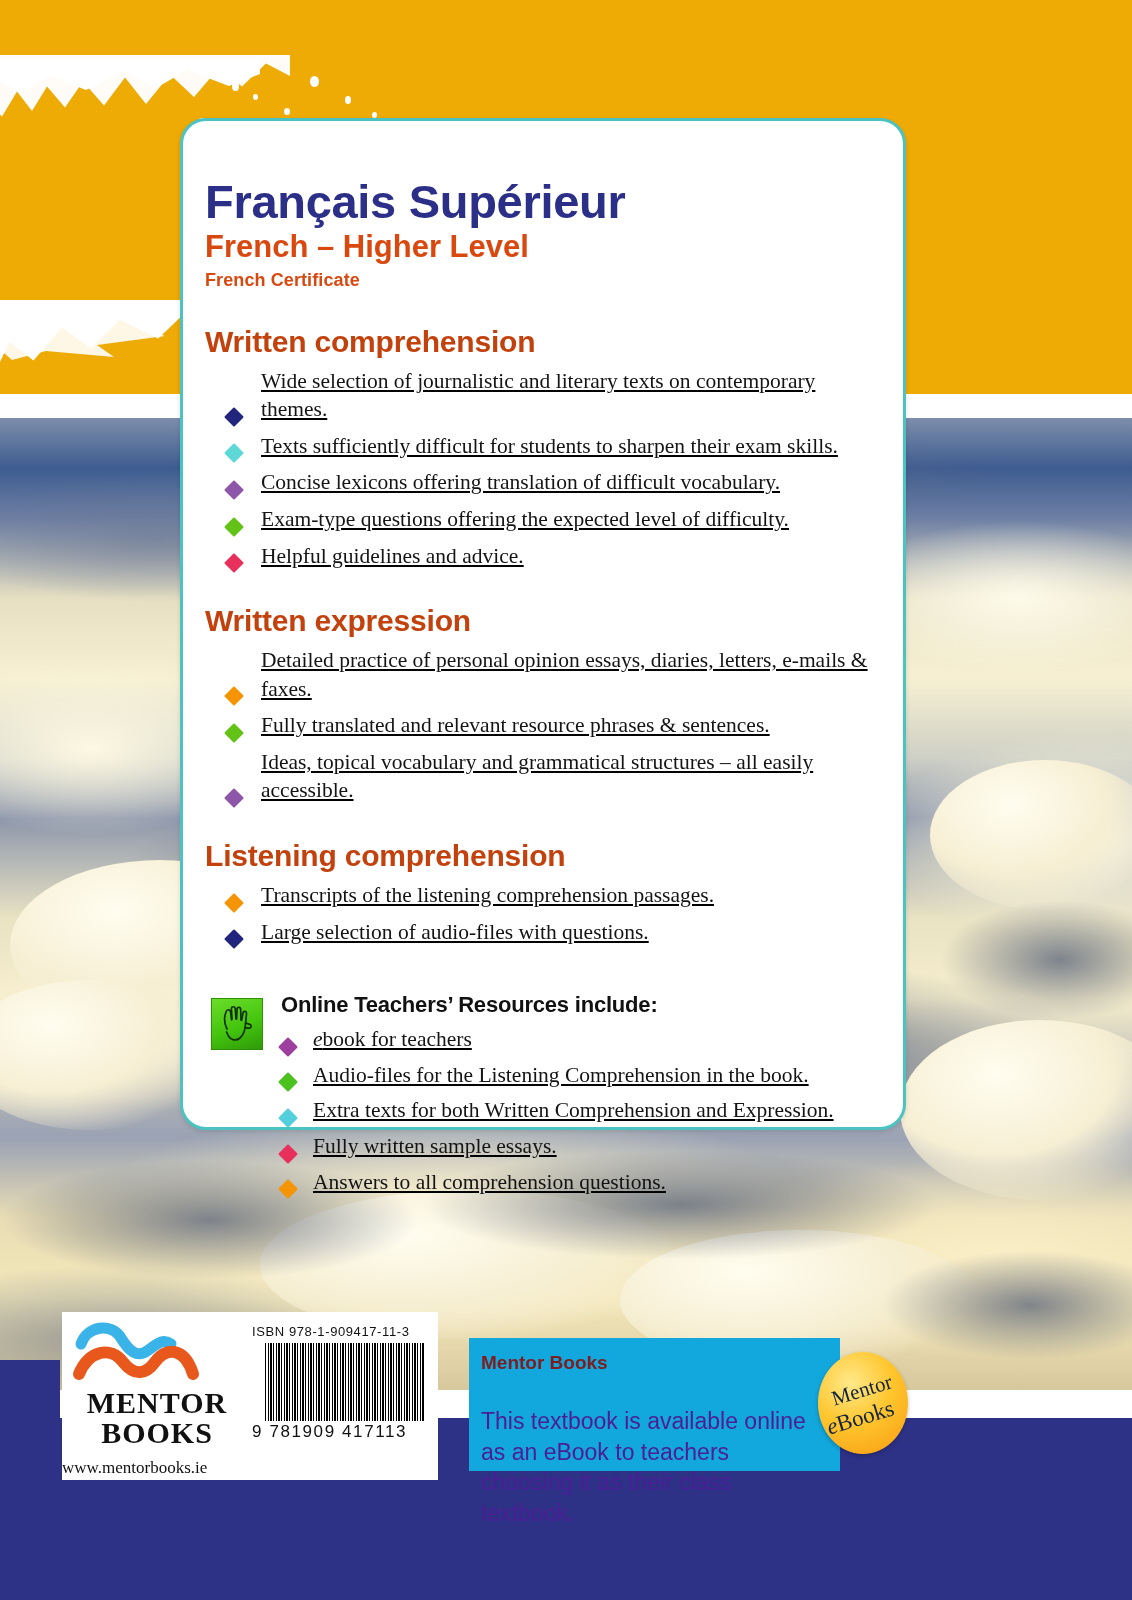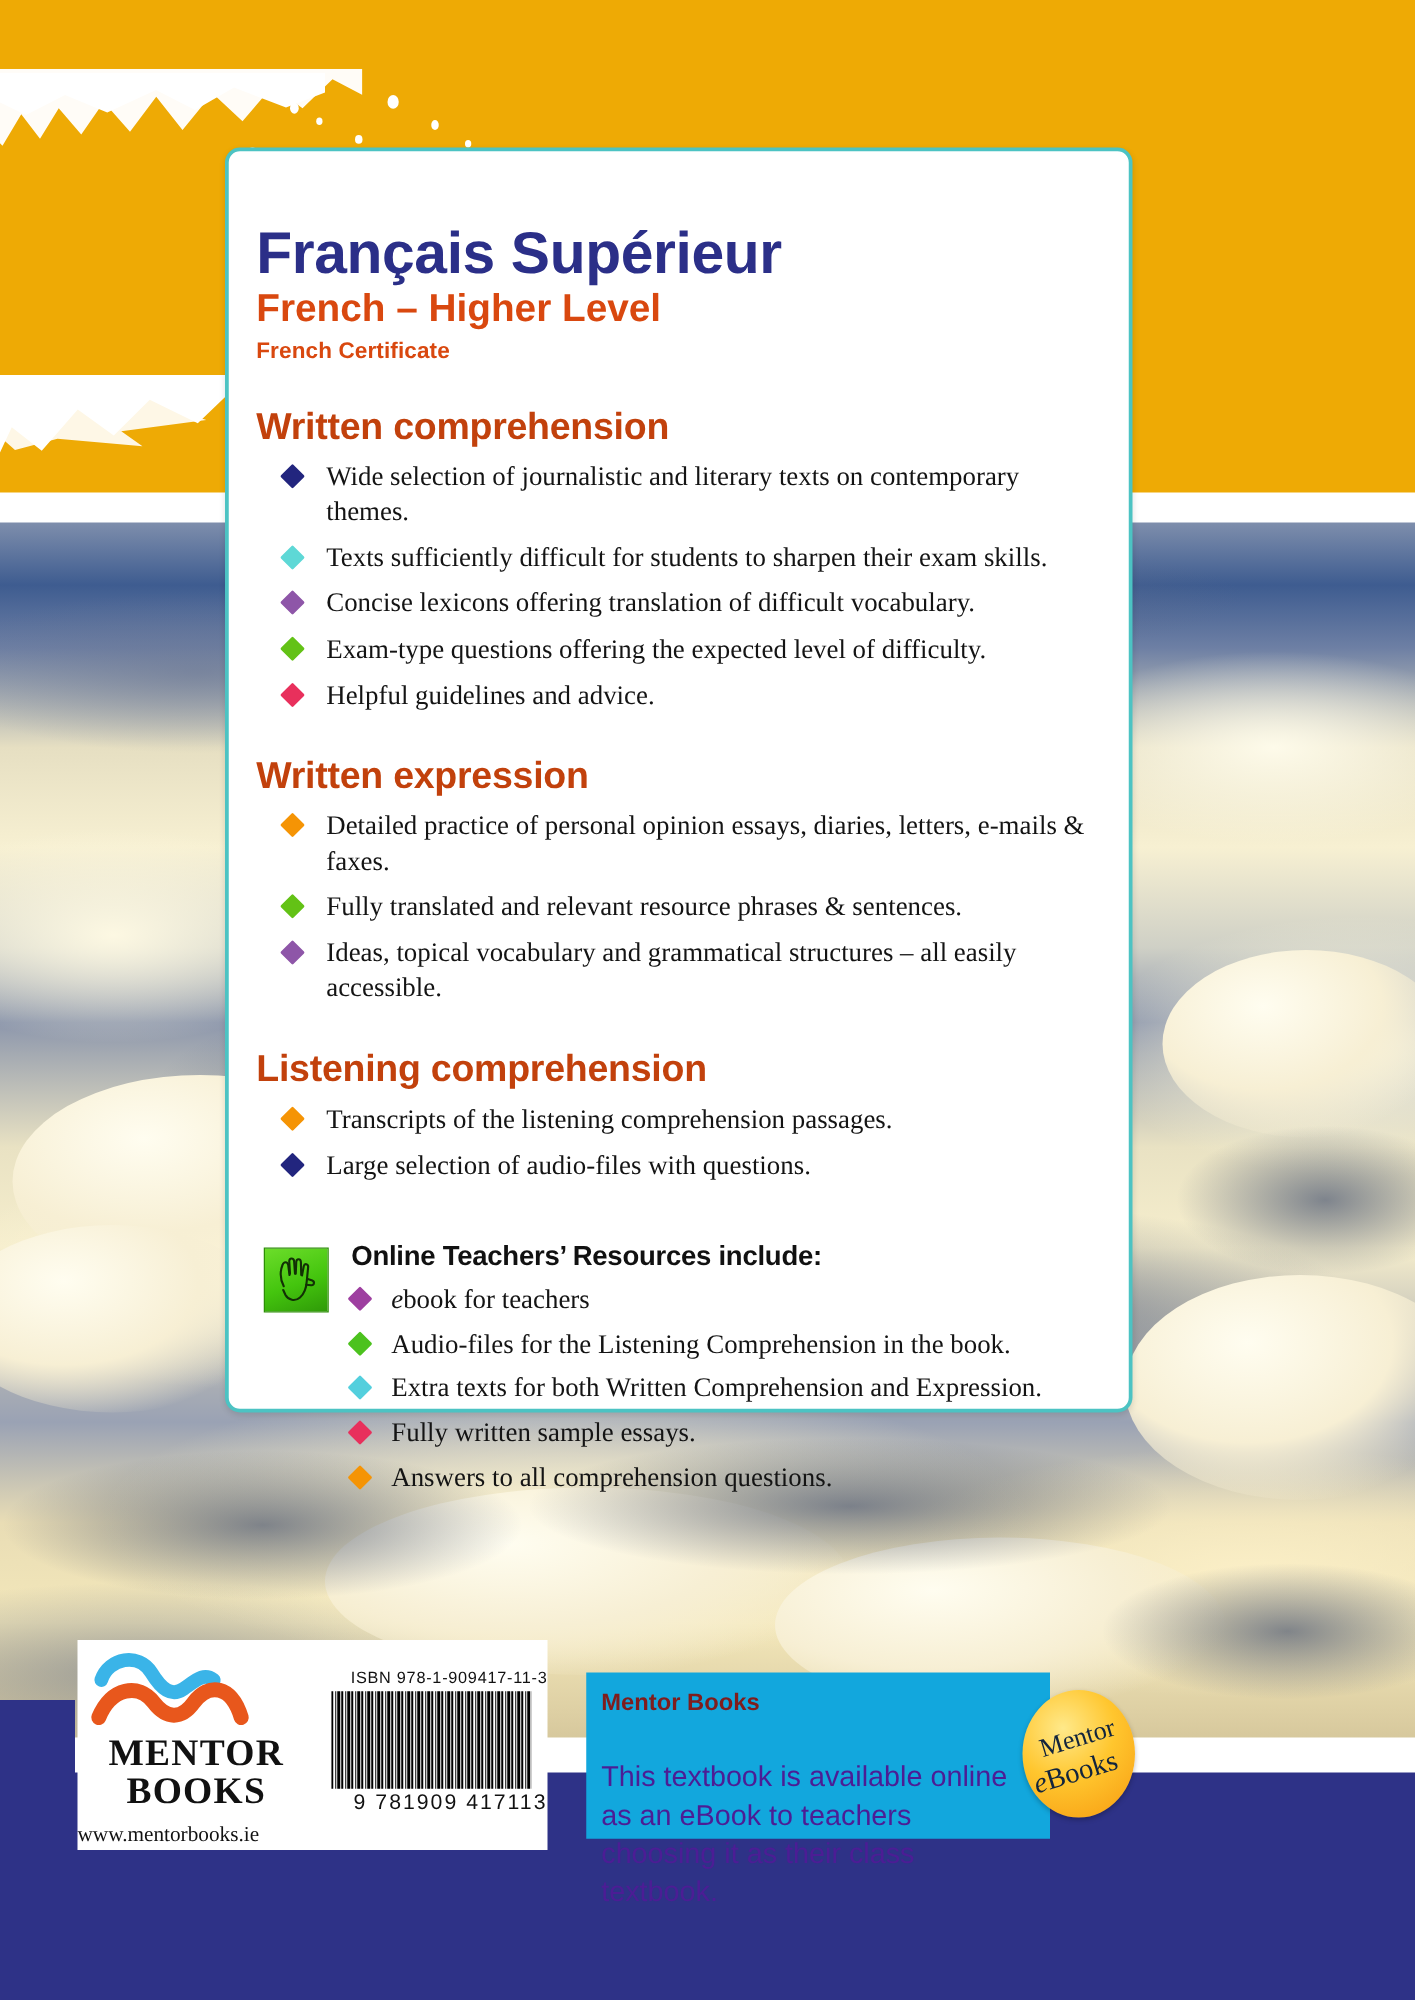--- a/index.html
+++ b/index.html
@@ -125,21 +125,21 @@
     background: #2e3287;
   }
 
   
   .card {
     position: absolute;
     left: 180px; top: 118px;
     width: 726px; height: 1012px;
     background: #ffffff;
     border: 3px solid #4cc3c3;
-    border-radius: 12px;
+    border-radius: 26px;
     box-shadow: 0 2px 5px rgba(0,0,0,0.12);
   }
   .card-inner { padding: 56px 30px 0 22px; }
 
   .title-main {
     color: #2b2f88;
     font-size: 47px;
     font-weight: bold;
     letter-spacing: -0.3px;
     line-height: 1.06;
@@ -163,22 +163,23 @@
   .section-heading {
     color: #c2410c;
     font-size: 30px;
     font-weight: bold;
     letter-spacing: -0.2px;
     margin-bottom: 8px;
   }
   ul.bullets { list-style: none; }
   ul.bullets li {
     display: flex;
-    align-items: flex-start;
+    align-items: flex-end;
     margin: 0 0 8px 0;
+    text-decoration: underline;
   }
   .diamond {
     flex: none;
     width: 14px; height: 14px;
     transform: rotate(45deg);
     margin: 7px 20px 0 22px;
     border-radius: 1px;
   }
   .bullet-text {
     font-family: "Liberation Serif", serif;
@@ -241,22 +242,22 @@
     position: absolute;
     left: 0; right: 0; bottom: 2px;
     font-family: "Liberation Serif", serif;
     font-size: 17px;
     color: #111111;
     text-align: left;
     width: 376px;
   }
   .barcode-area {
     width: 186px;
-    padding-top: 22px;
-    text-align: right;
+    padding-top: 12px;
+    text-align: left;
   }
   .isbn-text {
     font-family: "Liberation Sans", sans-serif;
     font-size: 13px;
     letter-spacing: 0.6px;
     color: #111111;
     margin-bottom: 4px;
   }
   .barcode {
     width: 160px; height: 78px;

